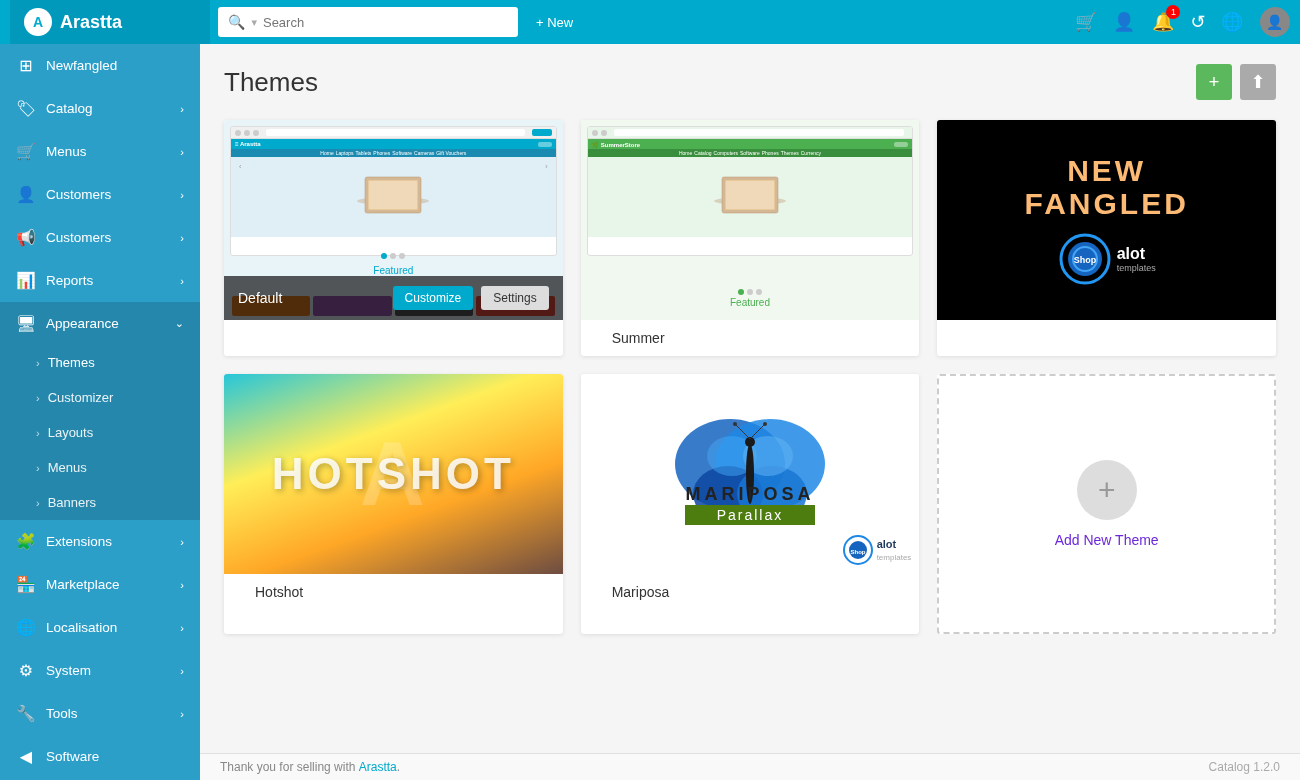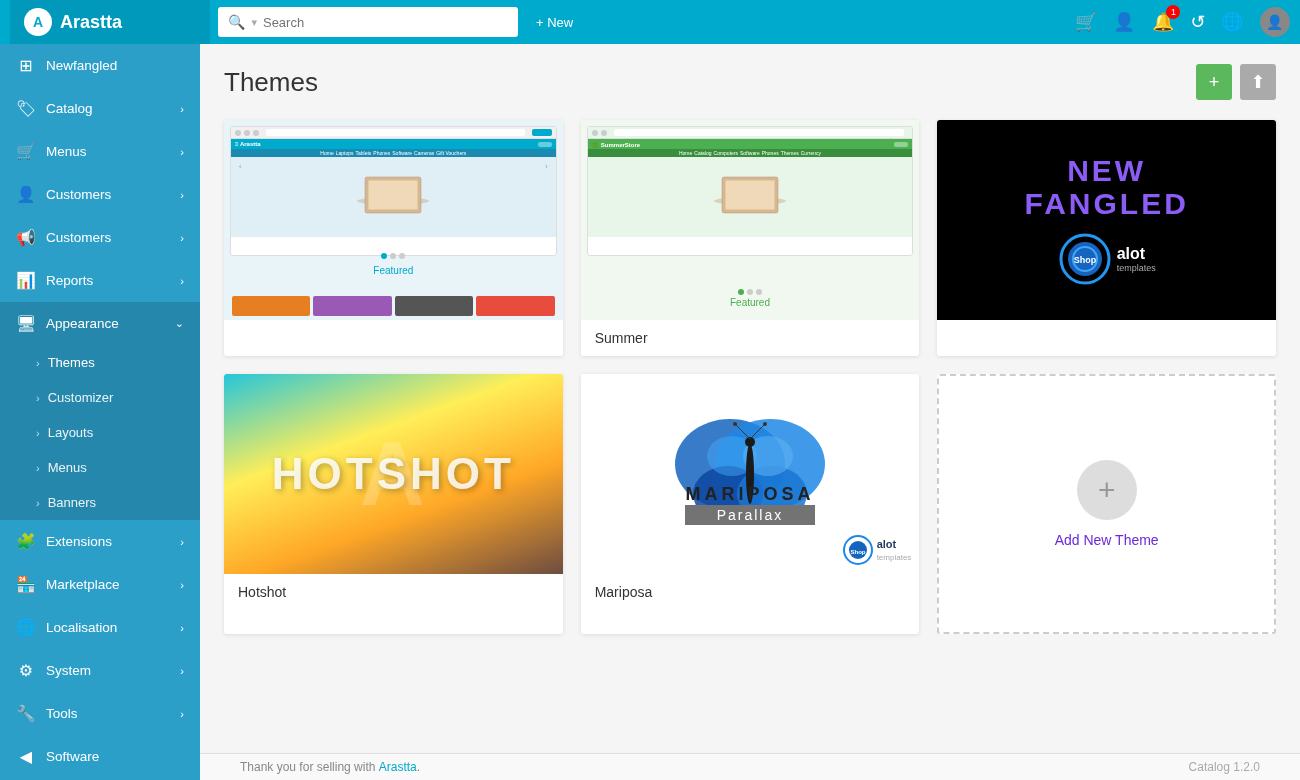--- a/index.html
+++ b/index.html
@@ -176,21 +176,21 @@
       box-shadow: 0 1px 4px rgba(0,0,0,0.1);
       position: relative;
     }
     .theme-card-image {
       width: 100%;
       height: 200px;
       overflow: hidden;
       position: relative;
     }
     .theme-card-footer {
-      padding: 10px 14px;
+      padding: 10px 31px;
       display: flex;
       align-items: center;
       font-size: 14px;
       font-weight: 500;
       color: #333;
     }
     .theme-card-actions {
       position: absolute;
       bottom: 0; left: 0; right: 0;
       background: rgba(0,0,0,0.65);
@@ -280,21 +280,21 @@
     }
     .add-theme-label {
       color: #6d28d9;
       font-size: 14px;
     }
 
     
     .footer {
       background: #f9f9f9;
       border-top: 1px solid #e0e0e0;
-      padding: 6px 40px;
+      padding: 6px 20px;
       display: flex;
       align-items: flex-end;
       font-size: 12px;
       color: #888;
       flex-shrink: 0;
     }
     .footer a { color: #00aacc; text-decoration: none; }
     .footer-version { margin-left: auto; color: #aaa; }
 
     
@@ -492,20 +492,25 @@
               </div>
 
               <div style="position:absolute;bottom:4px;left:0;right:0;display:flex;gap:3px;padding:0 8px;">
                 <div style="flex:1;height:20px;background:#e67e22;border-radius:2px;"></div>
                 <div style="flex:1;height:20px;background:#9b59b6;border-radius:2px;"></div>
                 <div style="flex:1;height:20px;background:#555;border-radius:2px;"></div>
                 <div style="flex:1;height:20px;background:#e74c3c;border-radius:2px;"></div>
               </div>
             </div>
 
+            <div class="theme-card-actions">
+              <span class="theme-name-overlay">Default</span>
+              <button class="btn-customize">Customize</button>
+              <button class="btn-settings">Settings</button>
+            </div>
           </div>
         </div>
 
         <div class="theme-card">
           <div class="theme-card-image">
             <div style="background:#f0f8f0; width:100%; height:100%; position:relative;">
               <div class="mock-browser" style="top:6px; left:6px; right:6px; height:130px;">
                 <div style="background:#e8f5e9; height:12px; display:flex; align-items:center; padding:0 4px; gap:3px; border-bottom:1px solid #ddd;">
                   <div style="width:6px;height:6px;border-radius:50%;background:#ccc;"></div>
                   <div style="width:6px;height:6px;border-radius:50%;background:#ccc;"></div>
@@ -545,21 +550,21 @@
             </div>
           </div>
           <div class="theme-card-footer">
             <span>Summer</span>
           </div>
         </div>
 
         <div class="theme-card">
           <div class="theme-card-image">
             <div class="newfangled-bg" style="width:100%;height:100%;background:black;display:flex;flex-direction:column;align-items:center;justify-content:center;">
-              <div style="color:#8b5cf6;font-size:30px;font-weight:900;letter-spacing:3px;font-family:Impact,Arial,sans-serif;line-height:1.1;text-align:center;">
+              <div style="color:#fdba74;font-size:30px;font-weight:900;letter-spacing:3px;font-family:Impact,Arial,sans-serif;line-height:1.1;text-align:center;">
                 NEW<br>FANGLED
               </div>
               <div style="margin-top:12px;display:flex;align-items:center;gap:4px;">
 
                 <svg width="55" height="55" viewBox="0 0 55 55">
                   <circle cx="27" cy="27" r="24" fill="none" stroke="#2196f3" stroke-width="3"></circle>
                   <circle cx="27" cy="27" r="17" fill="#1565c0"></circle>
                   <circle cx="27" cy="27" r="12" fill="none" stroke="#42a5f5" stroke-width="2"></circle>
                   <text x="27" y="31" text-anchor="middle" font-size="9" fill="white" font-weight="bold">Shop</text>
                 </svg>
@@ -602,21 +607,21 @@
                 <circle cx="90" cy="58" r="5" fill="#1a1a1a"></circle>
 
                 <line x1="90" y1="55" x2="75" y2="40" stroke="#333" stroke-width="1"></line>
                 <line x1="90" y1="55" x2="105" y2="40" stroke="#333" stroke-width="1"></line>
                 <circle cx="75" cy="40" r="2" fill="#333"></circle>
                 <circle cx="105" cy="40" r="2" fill="#333"></circle>
               </svg>
 
               <div style="position:relative;z-index:2;text-align:center;margin-top:60px;">
                 <div style="font-size:18px;font-weight:700;letter-spacing:4px;color:#222;">MARIPOSA</div>
-                <div style="background:#737373;color:white;font-size:14px;padding:2px 12px;letter-spacing:2px;">Parallax</div>
+                <div style="background:#4d7c0f;color:white;font-size:14px;padding:2px 12px;letter-spacing:2px;">Parallax</div>
               </div>
 
               <div style="position:absolute;bottom:8px;right:8px;display:flex;align-items:center;gap:3px;">
                 <svg width="32" height="32" viewBox="0 0 32 32">
                   <circle cx="16" cy="16" r="14" fill="none" stroke="#1e88e5" stroke-width="2"></circle>
                   <circle cx="16" cy="16" r="9" fill="#1565c0"></circle>
                   <text x="16" y="20" text-anchor="middle" font-size="6" fill="white" font-weight="bold">Shop</text>
                 </svg>
                 <div style="font-size:11px;font-weight:bold;color:#1e3a5f;">alot<br><span style="font-size:8px;color:#aaa;font-weight:normal;">templates</span></div>
               </div>

